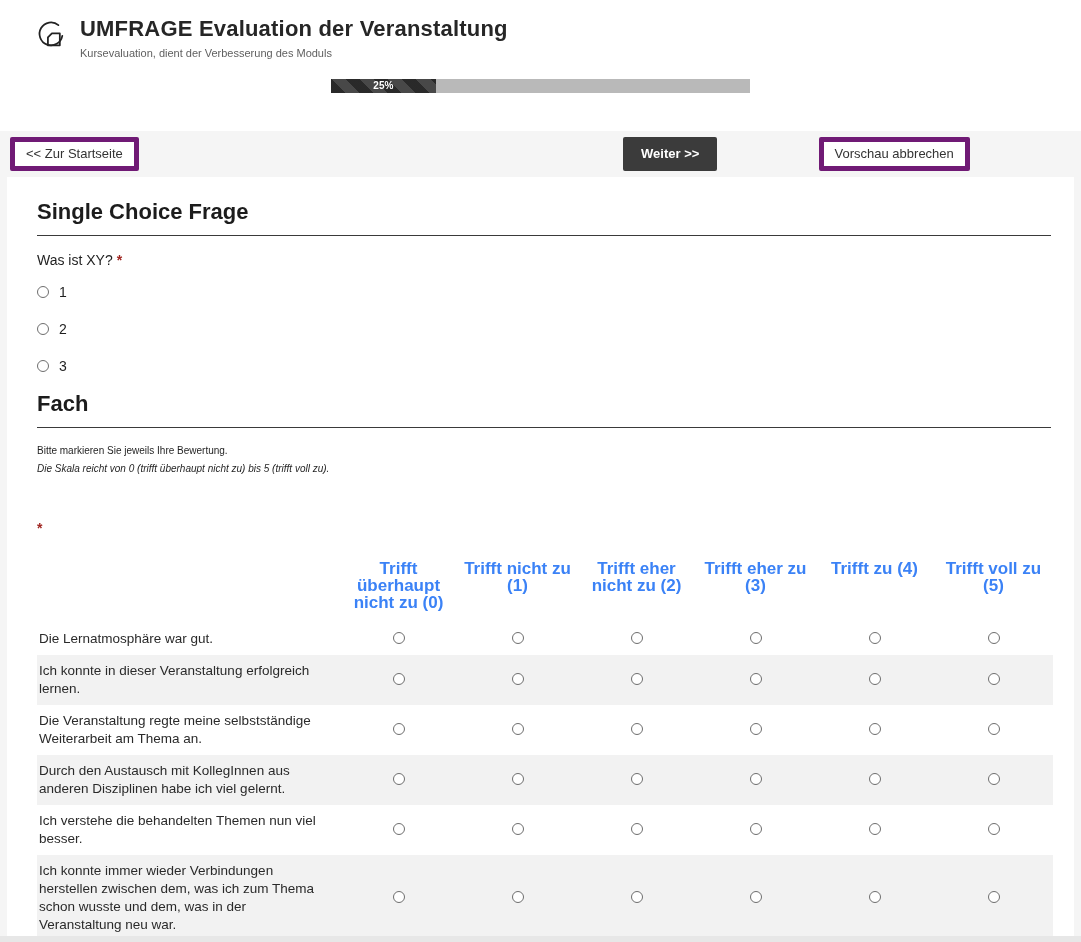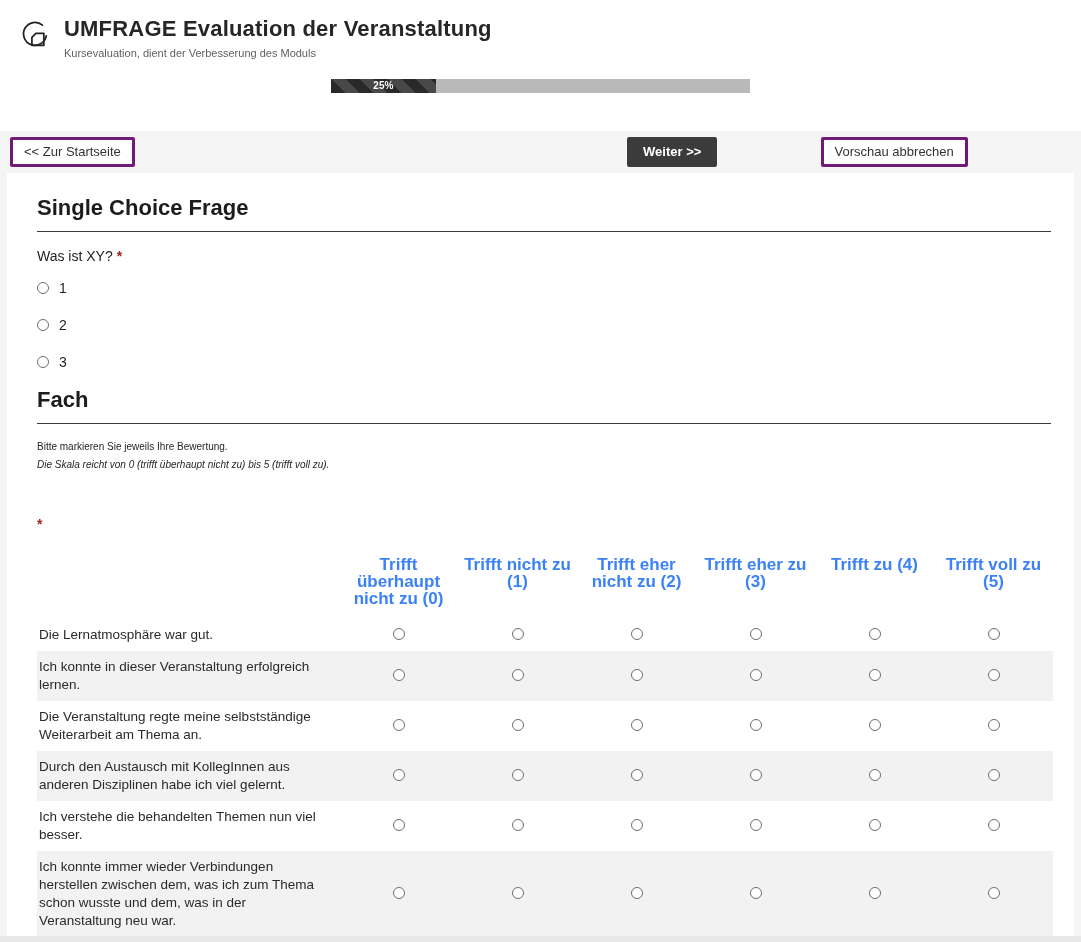--- a/index.html
+++ b/index.html
@@ -13,21 +13,21 @@
   .page {
     width:1081px;
     height:936px;
     background:#f5f5f5;
     margin:0;
     position:relative;
   }
 
   
   .header { background:#ffffff; padding:14px 0 0 0; }
-  .header-inner { display:flex; align-items:flex-start; padding:0 0 0 20px; }
+  .header-inner { display:flex; align-items:flex-start; padding:0 0 0 36px; }
   .logo { width:30px; height:34px; margin:2px 14px 0 0; flex:0 0 auto; }
   .logo svg { display:block; }
   .title-block { padding-top:2px; }
   h1.page-title {
     margin:0; font-size:22px; font-weight:700; color:#262626; letter-spacing:0.2px;
   }
   .page-subtitle { margin-top:5px; font-size:11px; color:#5f5f5f; }
 
   .progress-outer {
     width:419px; height:14px; margin:20px auto 0 auto;
@@ -44,21 +44,21 @@
   .navrow {
     display:flex; align-items:center; justify-content:space-between;
     padding:6px 10px; background:#f5f5f5;
   }
   .navrow .slot { flex:1; }
   .navrow .slot.center { text-align:center; }
   .navrow .slot.right { text-align:right; }
   .btn {
     font-family:"Liberation Sans", sans-serif;
     font-size:13px; color:#333; background:#fff;
-    border:3px solid #701a75; border-radius:2px;
+    border:5px solid #701a75; border-radius:2px;
     padding:4px 11px; cursor:pointer; line-height:16px;
   }
   .btn-dark {
     background:#3b3b3b; border-color:#3b3b3b; color:#fff; font-weight:700;
     padding:4px 13px;
   }
 
   
   .panel {
     background:#fff; margin:0 7px; padding:22px 23px 34px 23px; min-height:698px;

